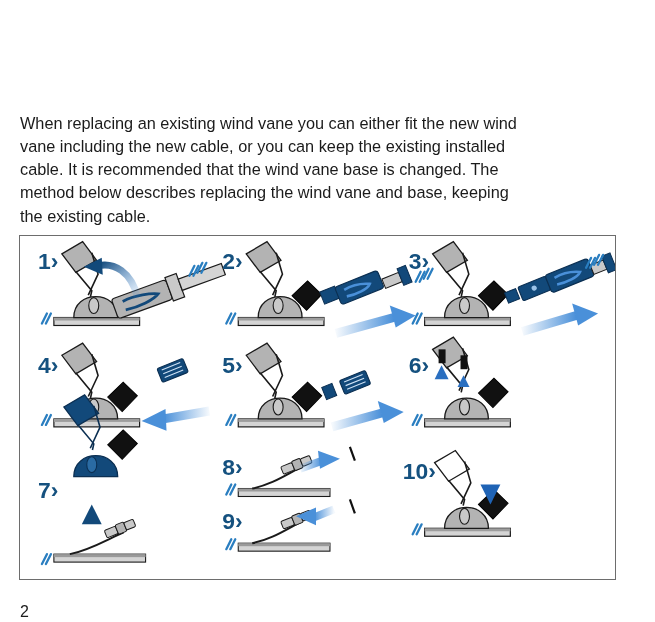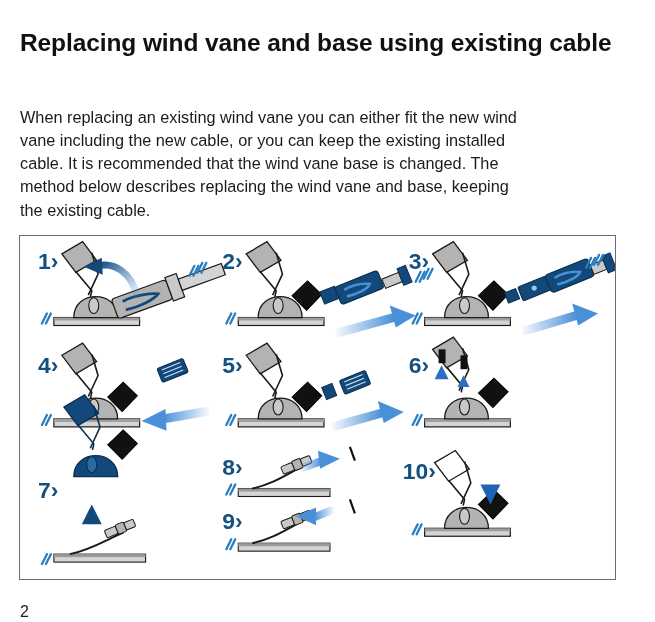--- a/index.html
+++ b/index.html
@@ -21,21 +21,21 @@
     font-weight:bold;
     line-height:1.22;
     letter-spacing:-0.1px;
     color:#111111;
     margin:0;
   }
 
   
   .doc-body{
     position:absolute;
-    left:20px; top:106px; width:500px;
+    left:20px; top:112px; width:500px;
     font-size:16.3px;
     line-height:1.42;
     color:#1b1b1b;
     margin:0;
   }
 
   
   .figure-panel{
     position:absolute;
     left:19px; top:235px;
@@ -53,21 +53,20 @@
     font-size:16px;
     color:#1b1b1b;
     line-height:1;
   }
 </style>
 </head>
 <body>
 
 <div id="page">
 
-  <h1 class="doc-heading">Replacing wind vane and base using existing cable</h1>
 
   <p class="doc-body">When replacing an existing wind vane you can either fit the new wind vane including the new cable, or you can keep the existing installed cable. It is recommended that the wind vane base is changed. The method below describes replacing the wind vane and base, keeping the existing cable.</p>
 
   <div class="figure-panel">
     <svg class="fig-svg" viewBox="0 0 597 345" preserveAspectRatio="none">
       <defs>
         <linearGradient id="arrR" x1="0" y1="0" x2="1" y2="0">
           <stop offset="0" stop-color="#4a90d9" stop-opacity="0.05"></stop>
           <stop offset="1" stop-color="#4a90d9" stop-opacity="1"></stop>
         </linearGradient>

